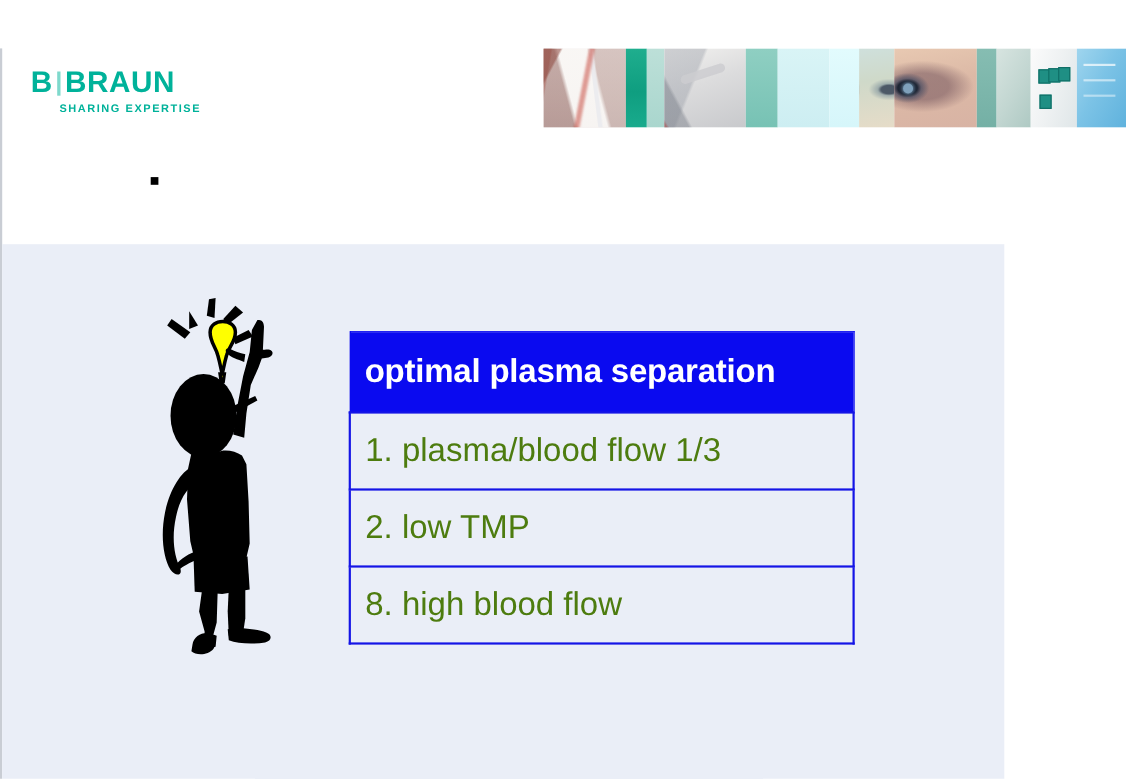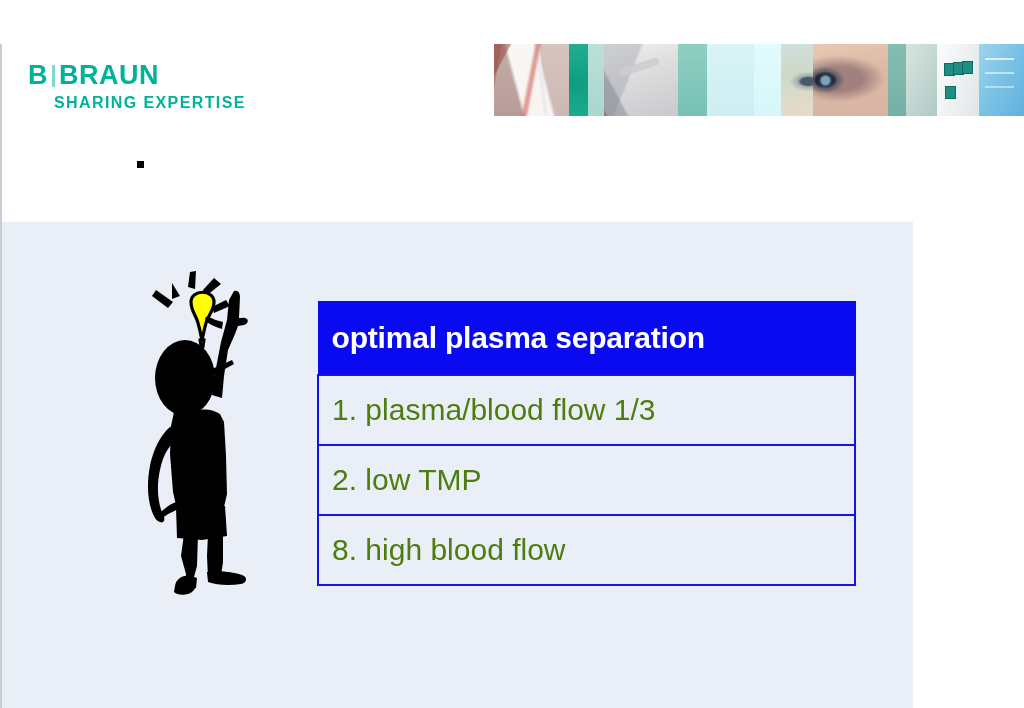--- a/index.html
+++ b/index.html
@@ -176,21 +176,21 @@
   .logo-bar {
     display: inline-block;
     width: 3px; height: 22px;
     background: #7fd9cc;
     vertical-align: -3px;
     margin: 0 4px;
   }
   .logo-sub {
     font-family: "Liberation Sans", sans-serif;
     font-weight: 700;
-    font-size: 16px;
+    font-size: 10px;
     letter-spacing: 1.4px;
     margin-top: 5px;
     margin-left: 26px;
     white-space: nowrap;
   }
 
   
   .bullet-dot {
     position: absolute;
     left: 137px; top: 117px;
@@ -210,21 +210,21 @@
   .figure-wrap {
     position: absolute;
     left: 128px; top: 212px;
     width: 150px; height: 350px;
   }
 
   
   .info-table {
     position: absolute;
     left: 317px; top: 257px;
-    width: 539px;
+    width: 460px;
     border-collapse: collapse;
   }
   .info-table td { padding: 0; }
 
   .tbl-head {
     background: #0a0af0;
     color: #ffffff;
     font-family: "Liberation Sans", sans-serif;
     font-weight: 700;
     font-size: 30px;

